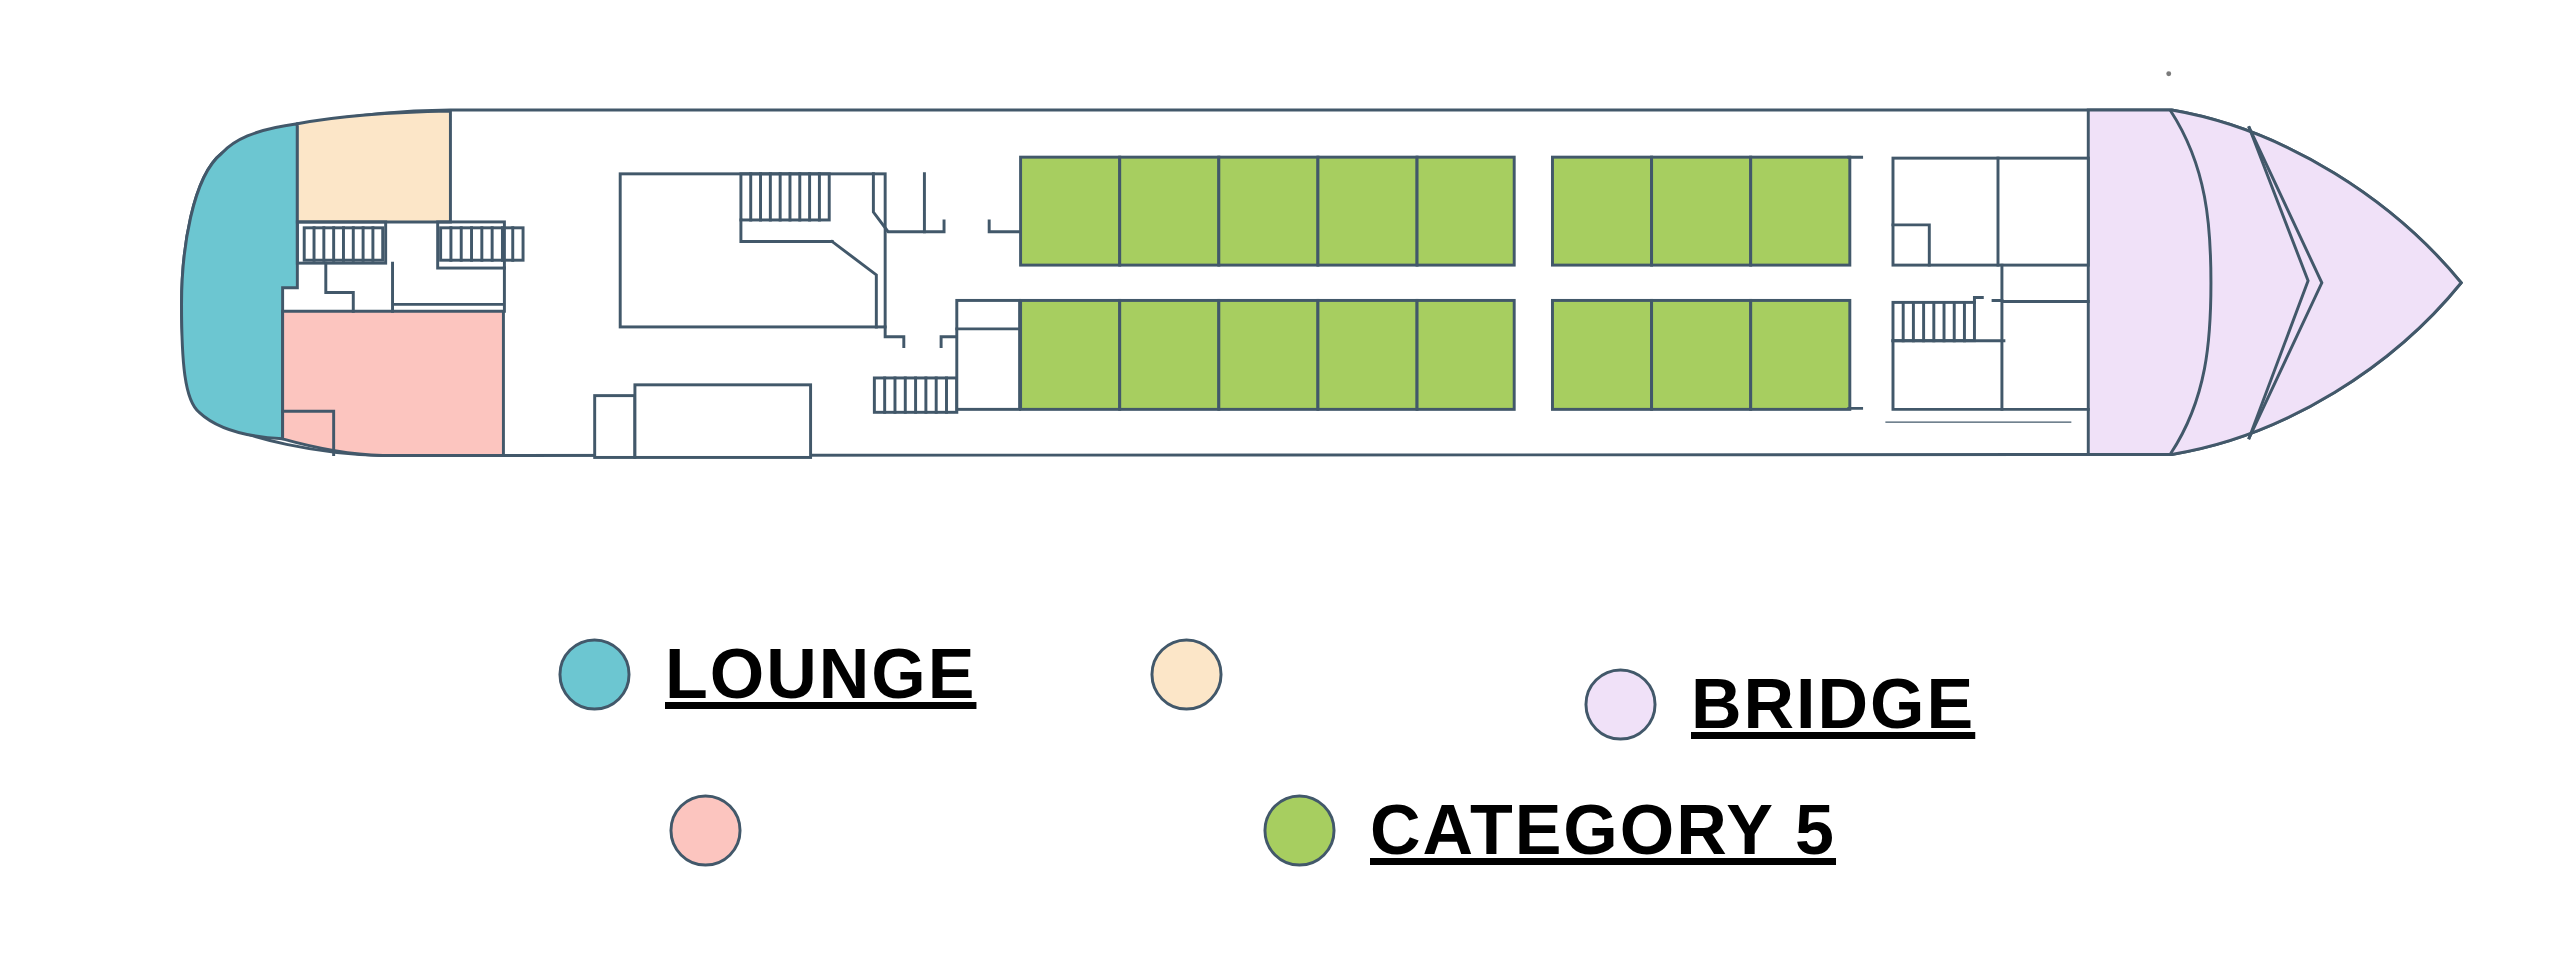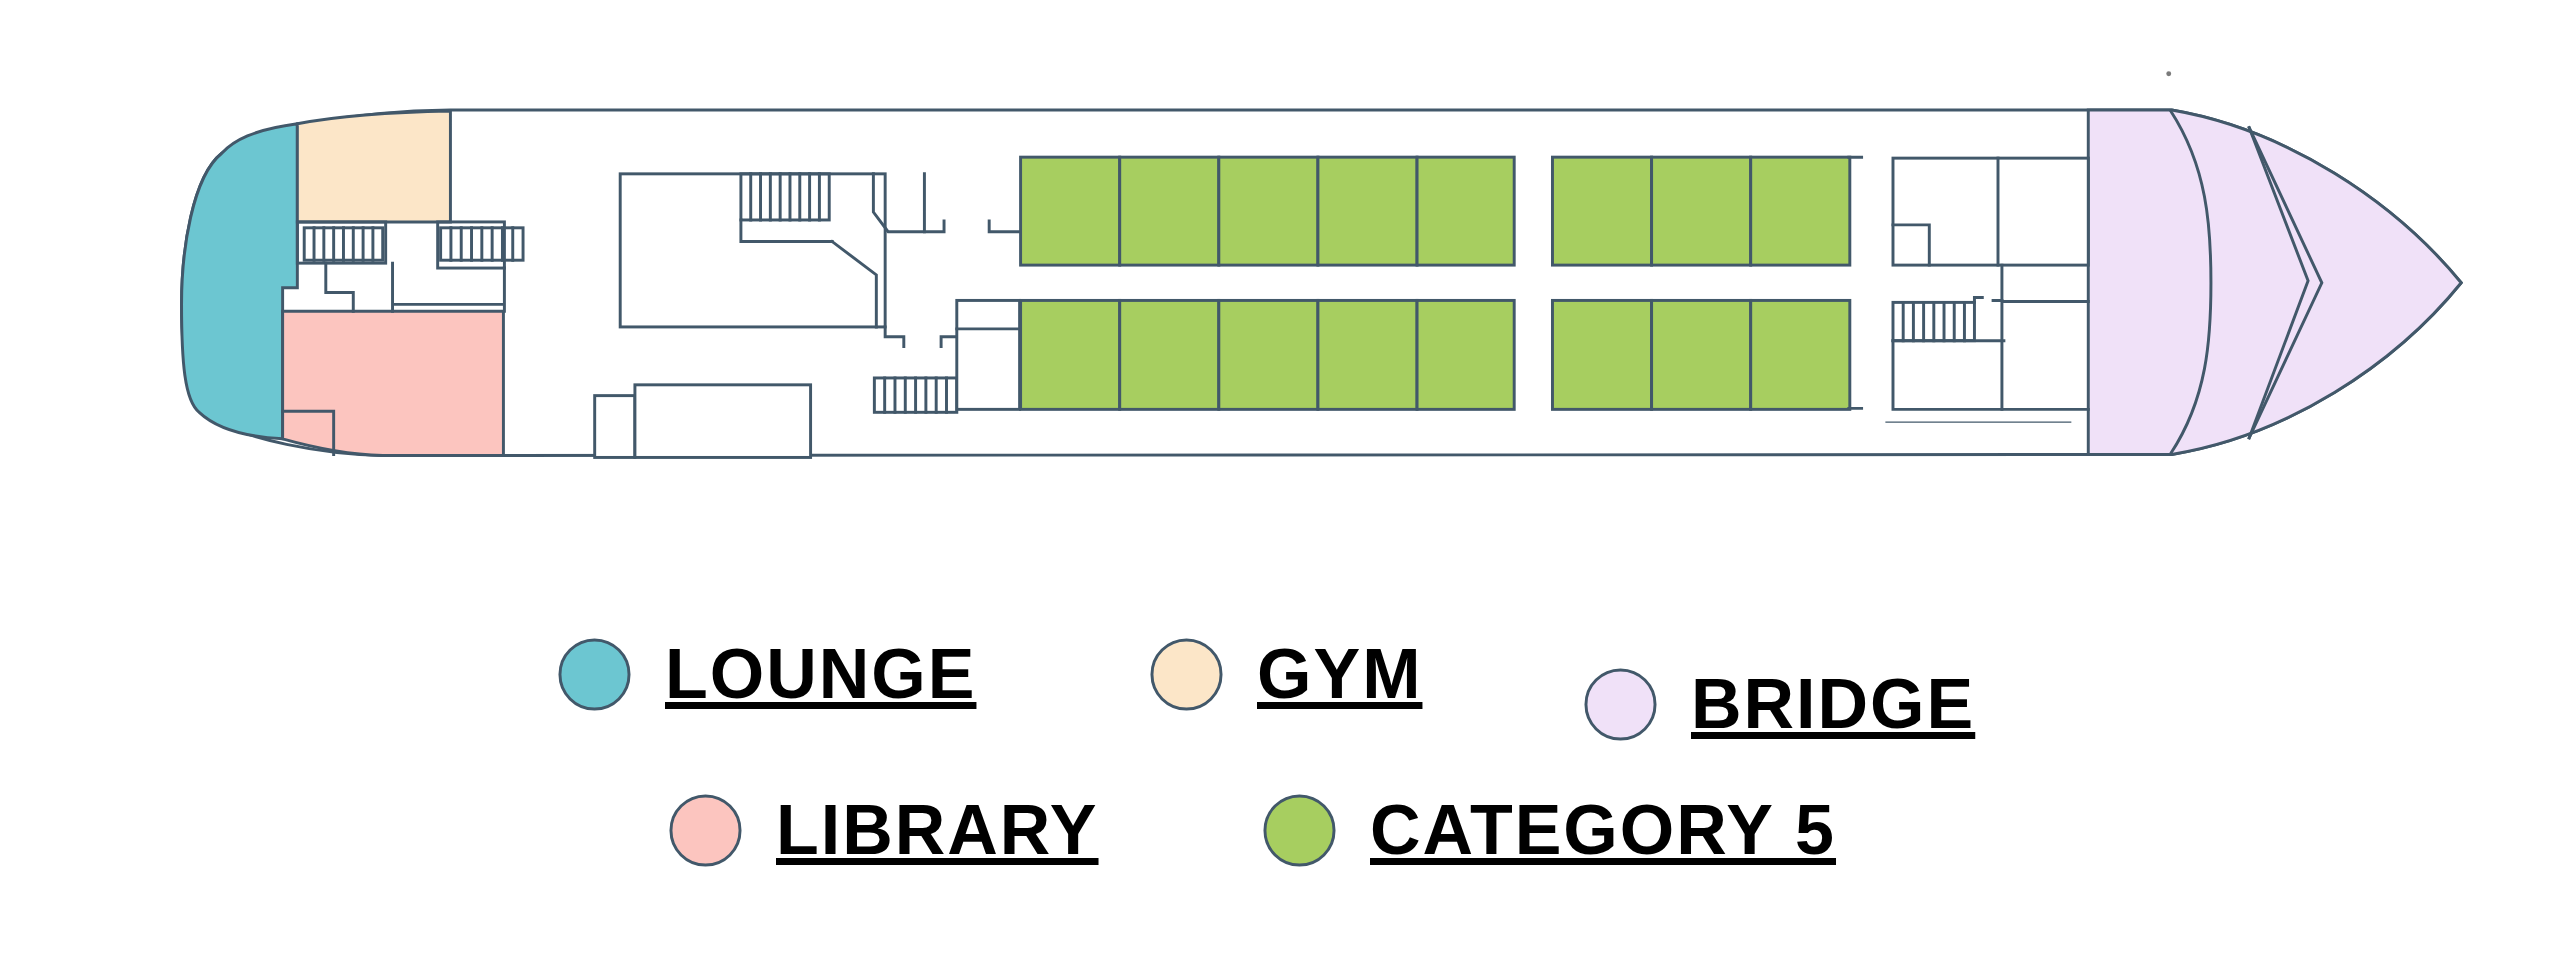--- a/index.html
+++ b/index.html
@@ -134,35 +134,33 @@
       <svg class="legend-swatch" viewBox="0 0 76 76">
         <circle cx="38" cy="38" r="35" stroke-width="3" fill="#6CC6D1" stroke="#42586A"></circle>
       </svg>
       <span class="legend-label">LOUNGE</span>
     </div>
 
     <div class="legend-item" style="left:1149px;top:637px">
       <svg class="legend-swatch" viewBox="0 0 76 76">
         <circle cx="38" cy="38" r="35" stroke-width="3" fill="#FCE6C8" stroke="#42586A"></circle>
       </svg>
-      <span class="legend-label">GYM</span>
     </div>
 
     <div class="legend-item" style="left:1583px;top:667px">
       <svg class="legend-swatch" viewBox="0 0 76 76">
         <circle cx="38" cy="38" r="35" stroke-width="3" fill="#F0E1F8" stroke="#42586A"></circle>
       </svg>
       <span class="legend-label">BRIDGE</span>
     </div>
 
     <div class="legend-item" style="left:668px;top:793px">
       <svg class="legend-swatch" viewBox="0 0 76 76">
         <circle cx="38" cy="38" r="35" stroke-width="3" fill="#FCC5BF" stroke="#42586A"></circle>
       </svg>
-      <span class="legend-label">LIBRARY</span>
     </div>
 
     <div class="legend-item" style="left:1262px;top:793px">
       <svg class="legend-swatch" viewBox="0 0 76 76">
         <circle cx="38" cy="38" r="35" stroke-width="3" fill="#A7CE60" stroke="#42586A"></circle>
       </svg>
       <span class="legend-label">CATEGORY 5</span>
     </div>
 
   </div>

